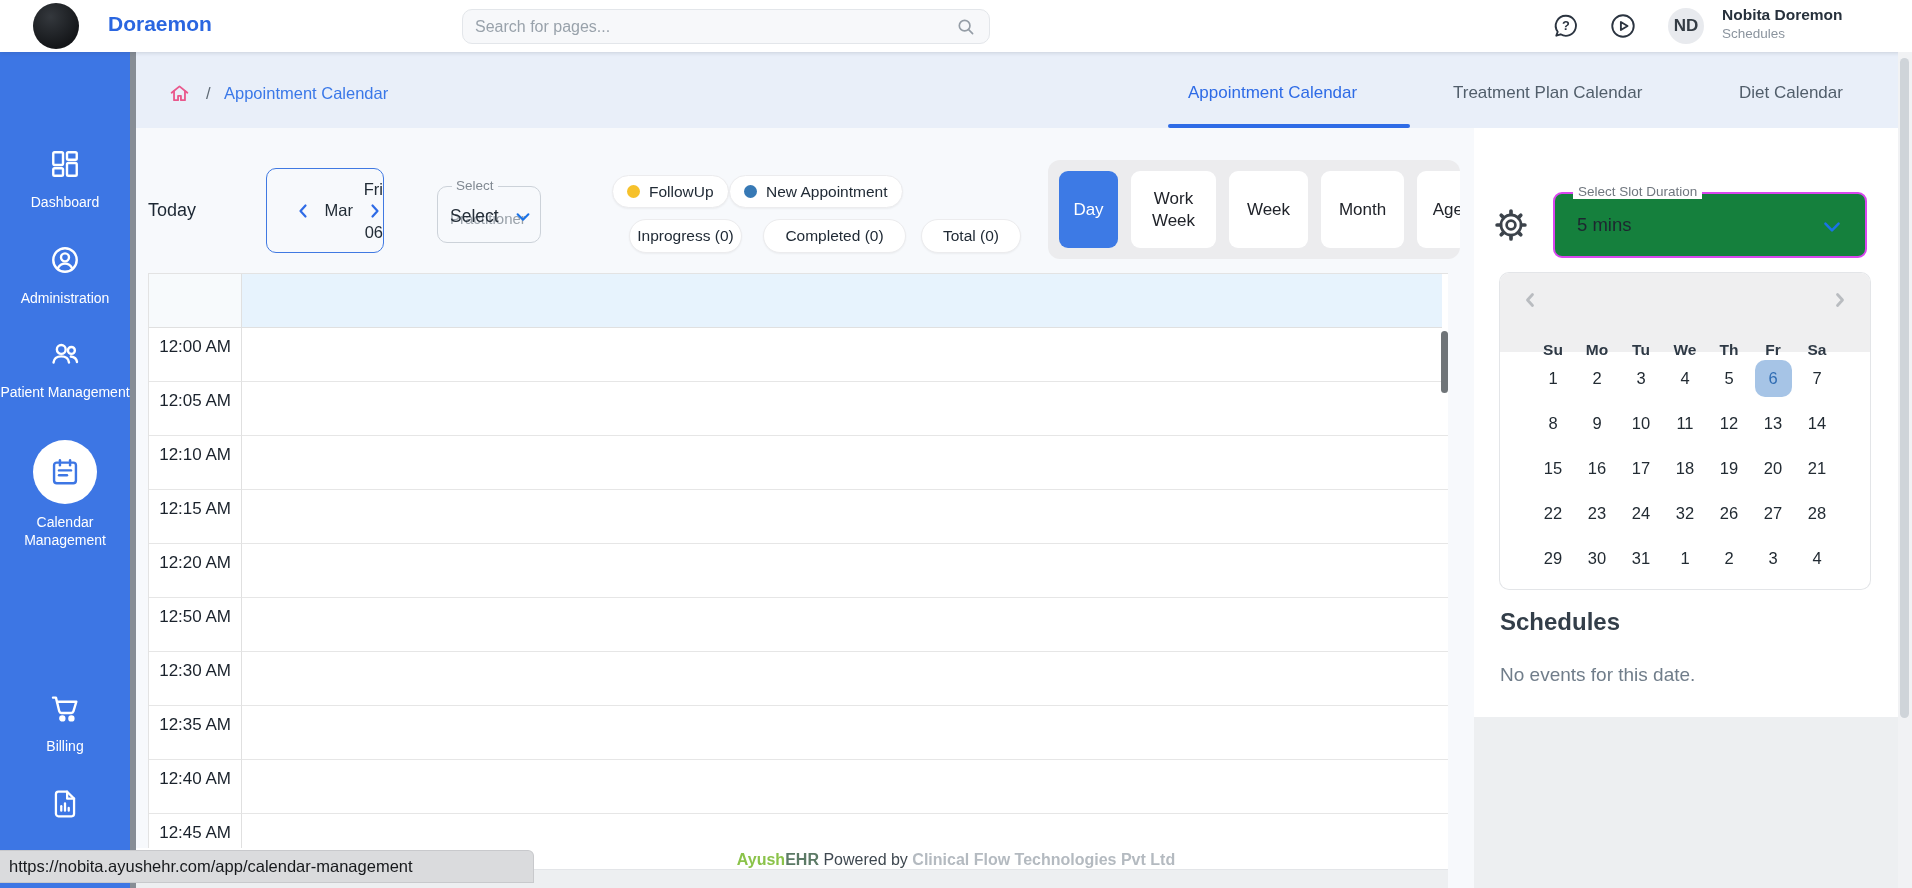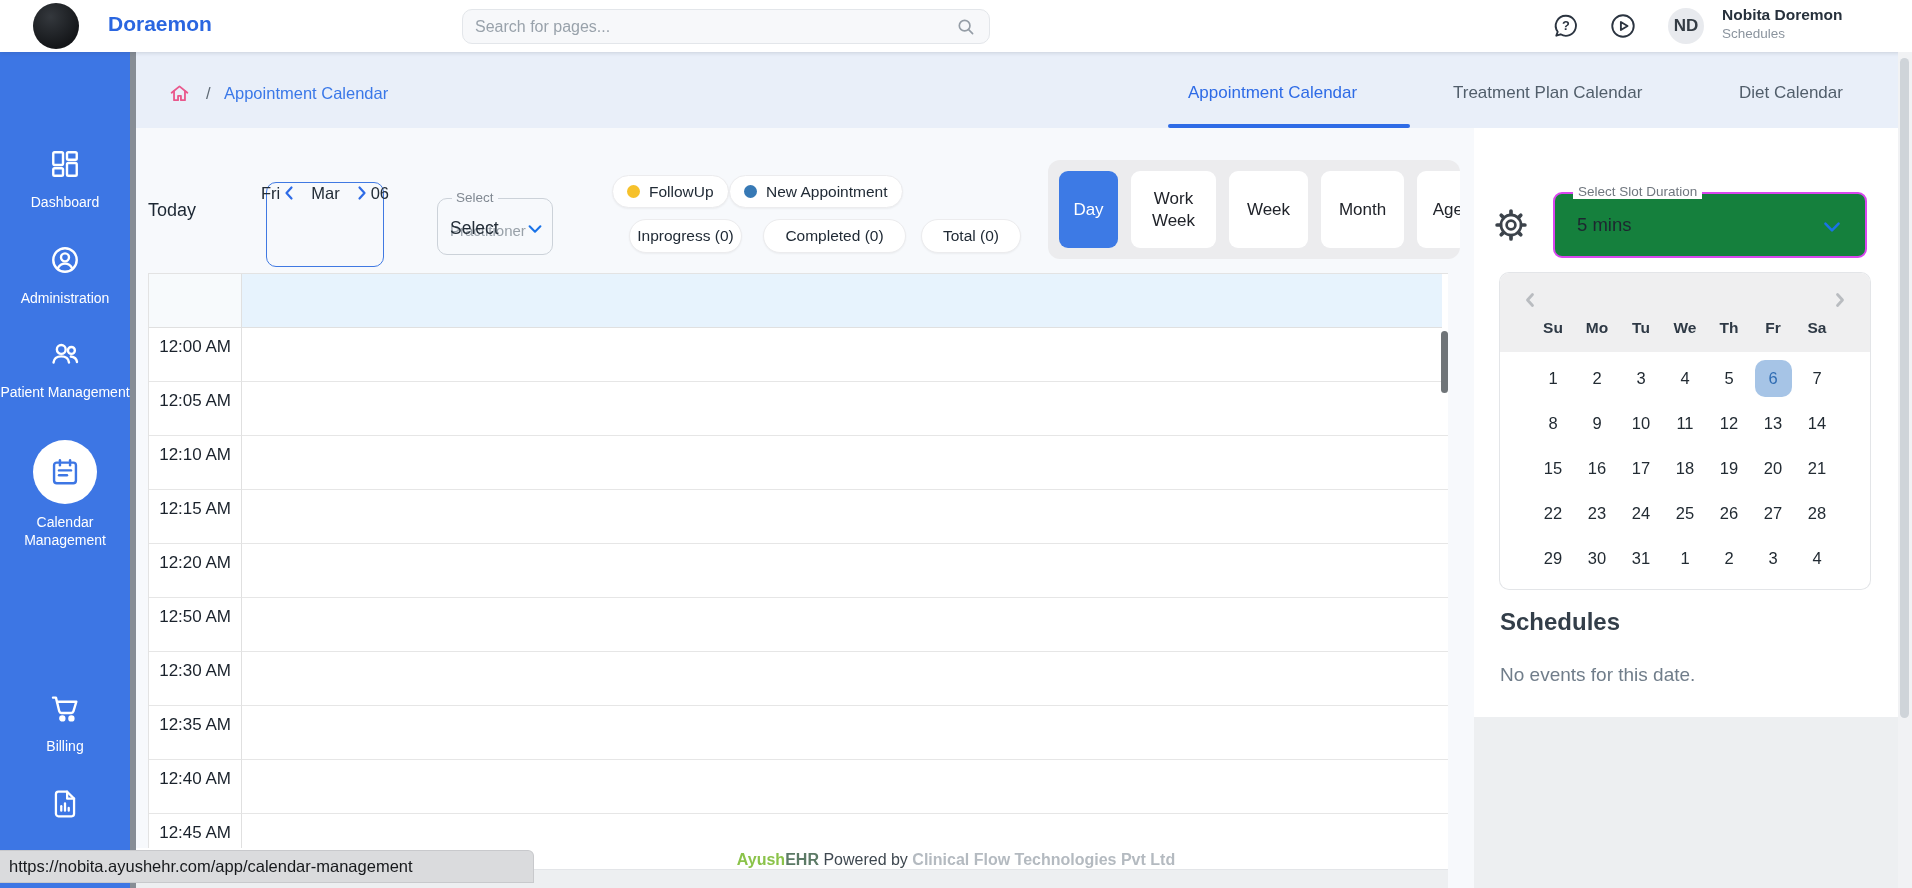--- a/index.html
+++ b/index.html
@@ -31,26 +31,26 @@
   .crumb-bar { position:absolute; left:136px; right:0; top:52px; height:76px; background:#e9eff9; z-index:4; }
   .home-ic { position:absolute; left:168px; top:82px; width:23px; height:23px; z-index:5; }
   .crumb-sep { position:absolute; left:206px; top:84px; font-size:16.5px; color:#5f6a75; z-index:5; }
   .crumb-cur { position:absolute; left:224px; top:84px; font-size:16.5px; color:#3a78e8; z-index:5; cursor:pointer; }
   .tab { position:absolute; top:83px; font-size:17px; color:#515e6b; z-index:5; cursor:pointer; white-space:nowrap; }
   .tab.active { color:#2e6be6; }
   .tab-underline { position:absolute; left:1168px; top:124px; width:242px; height:4px; background:#2e6be6; border-radius:2px; z-index:6; }
 
   
   .today-lbl { position:absolute; left:148px; top:200px; font-size:18px; color:#1c2733; z-index:3; }
-  .date-box { position:absolute; left:266px; top:182px; width:118px; height:85px; border:1.6px solid #4079e2; border-radius:10px; z-index:3; display:flex; flex-direction:row; align-items:flex-start; justify-content:center; gap:1px; background:transparent; }
+  .date-box { position:absolute; left:266px; top:168px; width:118px; height:85px; border:1.6px solid #4079e2; border-radius:10px; z-index:3; display:flex; flex-direction:column; align-items:flex-end; justify-content:center; gap:1px; background:transparent; }
   .date-box .d-line { font-size:16.5px; color:#222c36; line-height:1.25; }
   .date-mid { display:flex; align-items:center; gap:14px; }
   .nav-chev { width:16px; height:18px; cursor:pointer; }
 
-  .prac-select { position:absolute; left:437px; top:198px; width:116px; height:57px; border:1px solid #ccd2d9; border-radius:10px; z-index:3; cursor:pointer;text-align:center; }
+  .prac-select { position:absolute; left:437px; top:186px; width:104px; height:57px; border:1px solid #ccd2d9; border-radius:10px; z-index:3; cursor:pointer;text-align:center; }
   .prac-select .legend { position:absolute; left:14px; top:-9px; background:#f7f9fc; padding:0 4px; font-size:13.5px; color:#818992; }
   .prac-ghost { position:absolute; left:12px; top:23px; font-size:15px; color:#99a1a9; }
   .prac-value { position:absolute; left:12px; top:19px; font-size:17.5px; color:#242e38; }
   .prac-chev { position:absolute; right:8px; top:22px; width:18px; height:16px; }
 
   .pill { position:absolute; background:#fff; border:1px solid #ececee; border-radius:18px; box-shadow:0 1px 2px rgba(0,0,0,.05); display:flex; align-items:center; font-size:15.5px; color:#212b36; cursor:pointer; white-space:nowrap; z-index:3; }
   .legend-pill { top:175px; height:33px; padding:0 14px; gap:9px; }
   .dot { width:13px; height:13px; border-radius:50%; }
   .count-pill { top:219px; height:34px; justify-content:center; }
 
@@ -66,21 +66,21 @@
   .slot-select .legend { position:absolute; left:18px; top:-10px; background:#fff; padding:0 5px; font-size:13.5px; color:#70777f; }
   .slot-value { position:absolute; left:22px; top:20px; font-size:18.5px; color:#1d2630; }
   .slot-chev { position:absolute; right:22px; top:24px; width:22px; height:18px; }
 
   .minical { position:absolute; left:1500px; top:273px; width:370px; z-index:3; border-radius:9px; box-shadow:0 0 0 1px #e3e5e8; background:#fff; }
   .mc-header { position:relative; height:79px; background:#efeff0; border-radius:9px 9px 0 0; }
   .mc-title { position:absolute; left:0; right:0; top:12px; text-align:center; font-size:18.5px; font-weight:bold; color:#17212b; }
   .mc-arrow { position:absolute; top:18px; width:16px; height:18px; cursor:pointer; }
   .mc-arrow.prev { left:22px; } .mc-arrow.next { right:22px; }
   .mc-weekdays { position:absolute; left:0; top:46px; width:370px; display:grid; grid-template-columns:repeat(7,44px); padding:0 31px; }
-  .mc-wd { text-align:center; font-size:15.5px; font-weight:bold; color:#2e3945; }
+  .mc-wd { text-align:center; font-size:15.5px; font-weight:bold; color:#2e3945;margin-top:22px; }
   .mc-grid { display:grid; grid-template-columns:repeat(7,44px); grid-auto-rows:45px; padding:4px 31px 8px; }
   .mc-cell { display:flex; align-items:center; justify-content:center; font-size:16.5px; color:#222b33; cursor:pointer; }
   .mc-cell span { width:37px; height:37px; display:flex; align-items:center; justify-content:center; border-radius:10px; }
   .mc-cell span.selected { background:#a6c4e6; color:#2f6cb3; }
 
   .sched-title { position:absolute; left:1500px; top:608px; font-size:24px; font-weight:bold; color:#333e49; z-index:3; }
   .sched-empty { position:absolute; left:1500px; top:664px; font-size:19px; color:#707d8a; z-index:3; }
 
   
   .time-grid { position:absolute; left:148px; top:273px; width:1300px; height:578px; overflow:hidden; border-left:1px solid #e3e3e3; border-top:1px solid #e3e3e3; z-index:1; background:#fff; }
@@ -410,21 +410,21 @@
         <div class="mc-cell">
           <span>22</span>
         </div>
         <div class="mc-cell">
           <span>23</span>
         </div>
         <div class="mc-cell">
           <span>24</span>
         </div>
         <div class="mc-cell">
-          <span>25</span>
+          <span>32</span>
         </div>
         <div class="mc-cell">
           <span>26</span>
         </div>
         <div class="mc-cell">
           <span>27</span>
         </div>
         <div class="mc-cell">
           <span>28</span>
         </div>

